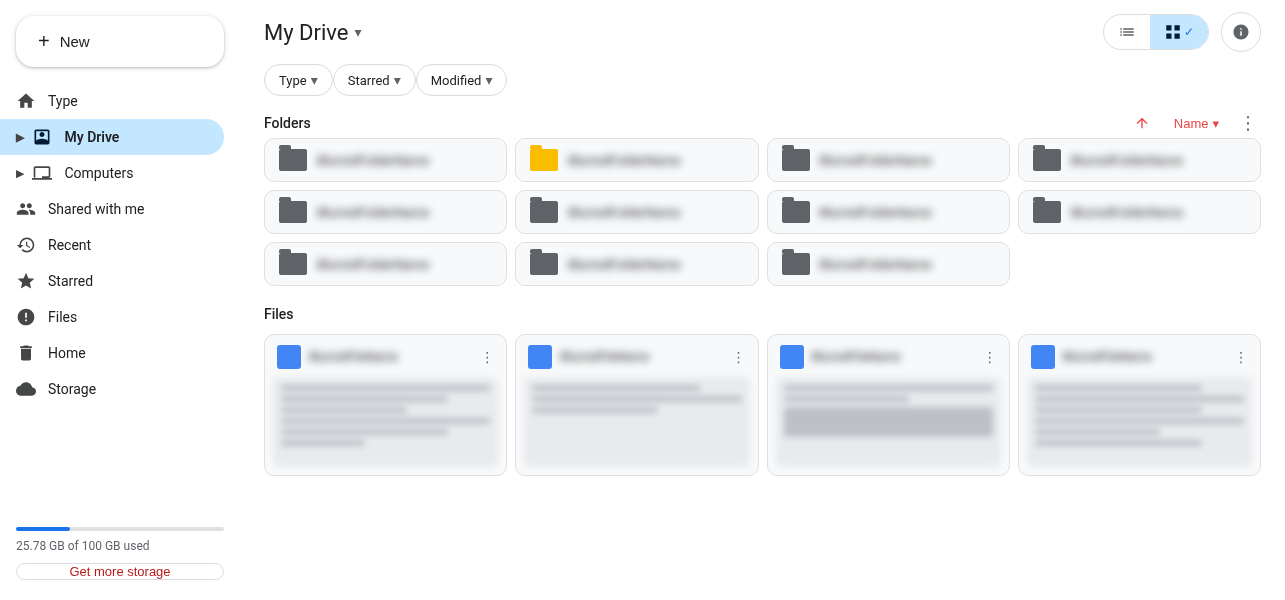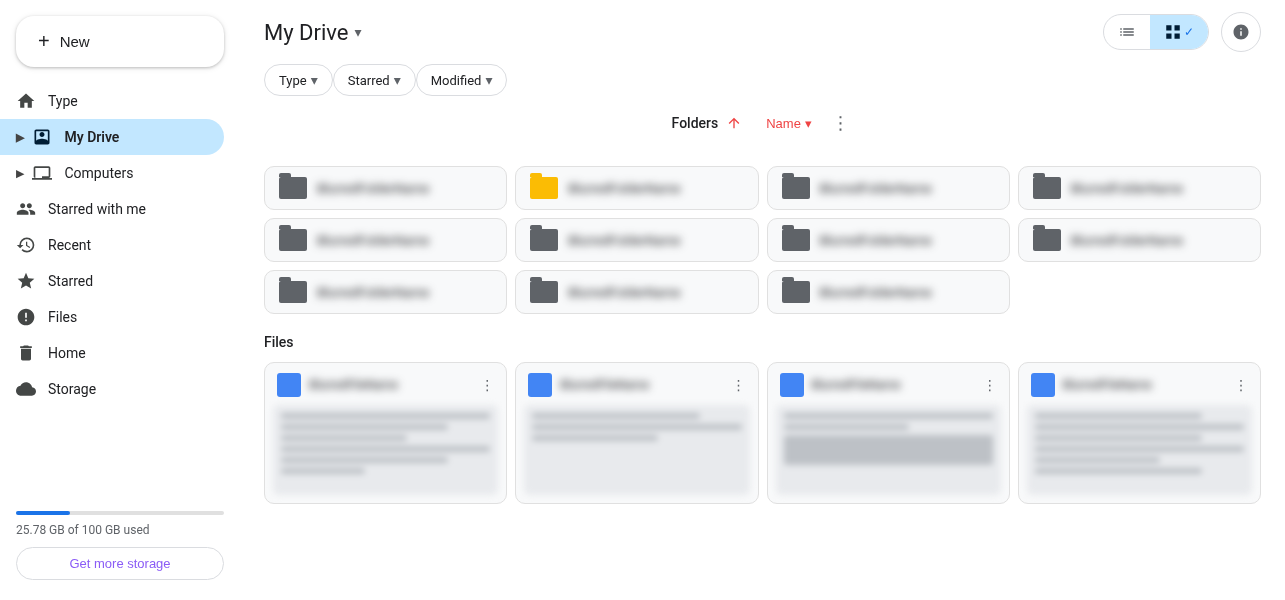--- a/index.html
+++ b/index.html
@@ -90,26 +90,26 @@
       width: 25.78%;
     }
     .storage-text {
       font-size: 12px;
       color: #5f6368;
       margin-bottom: 10px;
     }
     .get-storage-btn {
       display: block;
       width: 100%;
-      padding: 8px 16px;
+      padding: 0 16px;
       border-radius: 20px;
       border: 1px solid #dadce0;
       background: #fff;
       font-size: 13px;
-      color: #8b5cf6;
+      color: #b91c1c;
       font-weight: 500;
       cursor: pointer;
       text-align: center;
     }
 
     
     .main-content {
       flex: 1;
       display: flex;
       flex-direction: column;
@@ -199,22 +199,22 @@
 
     
     .content-area {
       flex: 1;
       overflow-y: auto;
       padding: 0 24px;
     }
     .section-header {
       display: flex;
       align-items: center;
-      justify-content: center;
-      margin-bottom: 28px;
+      justify-content: space-between;
+      margin-bottom: 0;
     }
     .section-title {
       font-size: 14px;
       font-weight: 500;
       color: #202124;
     }
     .section-actions {
       display: flex;
       align-items: center;
       gap: 8px;
@@ -399,21 +399,21 @@
         </span>
         <span>Computers</span>
       </div>
 
       <div class="nav-item">
         <span class="nav-icon">
           <svg width="20" height="20" viewBox="0 0 24 24" fill="none">
               <path d="M16 11c1.66 0 2.99-1.34 2.99-3S17.66 5 16 5c-1.66 0-3 1.34-3 3s1.34 3 3 3zm-8 0c1.66 0 2.99-1.34 2.99-3S9.66 5 8 5C6.34 5 5 6.34 5 8s1.34 3 3 3zm0 2c-2.33 0-7 1.17-7 3.5V19h14v-2.5c0-2.33-4.67-3.5-7-3.5zm8 0c-.29 0-.62.02-.97.05 1.16.84 1.97 1.97 1.97 3.45V19h6v-2.5c0-2.33-4.67-3.5-7-3.5z" fill="#444746"></path>
             </svg>
         </span>
-        <span>Starred with me</span>
+        <span>Shared with me</span>
       </div>
 
       <div class="nav-item">
         <span class="nav-icon">
           <svg width="20" height="20" viewBox="0 0 24 24" fill="none">
               <path d="M13 3a9 9 0 00-9 9H1l3.89 3.89.07.14L9 12H6c0-3.87 3.13-7 7-7s7 3.13 7 7-3.13 7-7 7c-1.93 0-3.68-.79-4.94-2.06l-1.42 1.42A8.954 8.954 0 0013 21a9 9 0 000-18zm-1 5v5l4.28 2.54.72-1.21-3.5-2.08V8H12z" fill="#444746"></path>
             </svg>
         </span>
         <span>Recent</span>
       </div>

